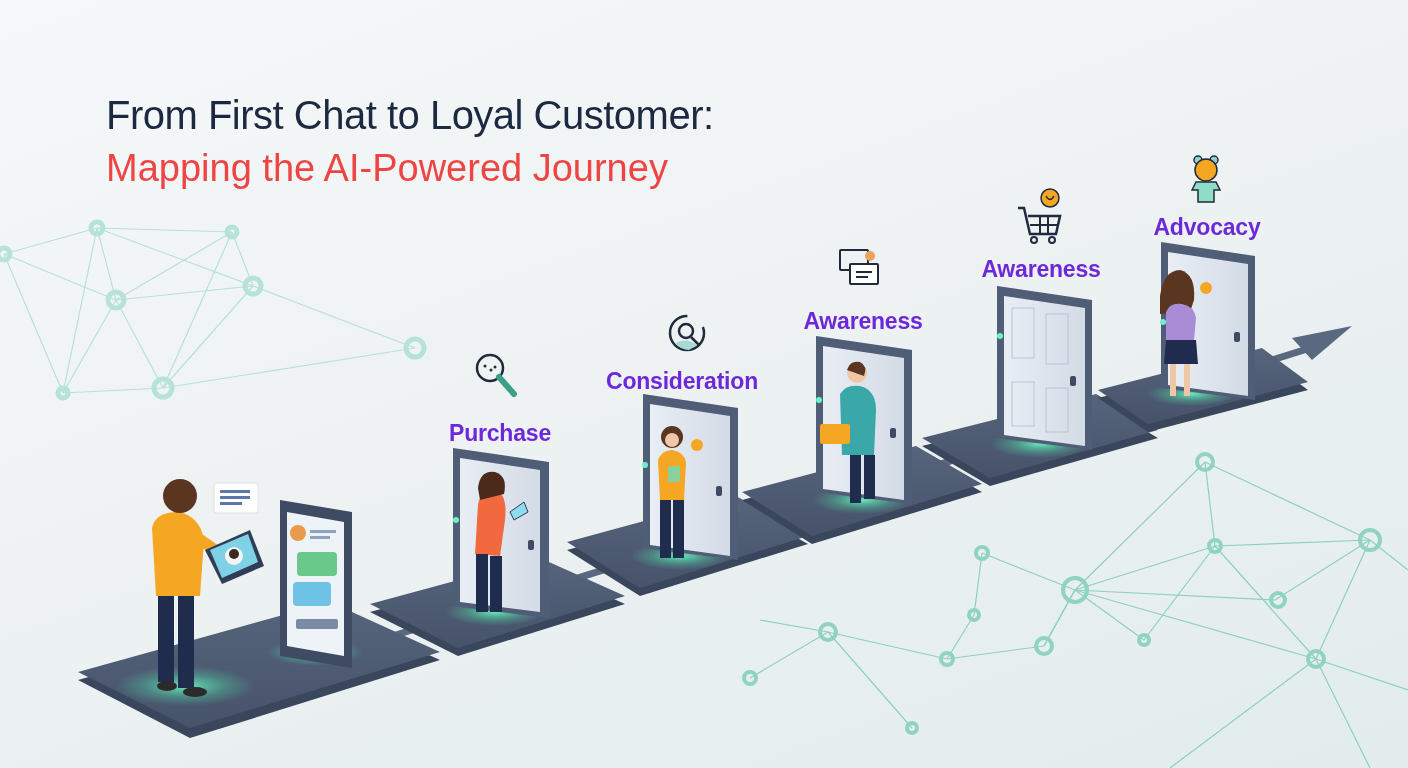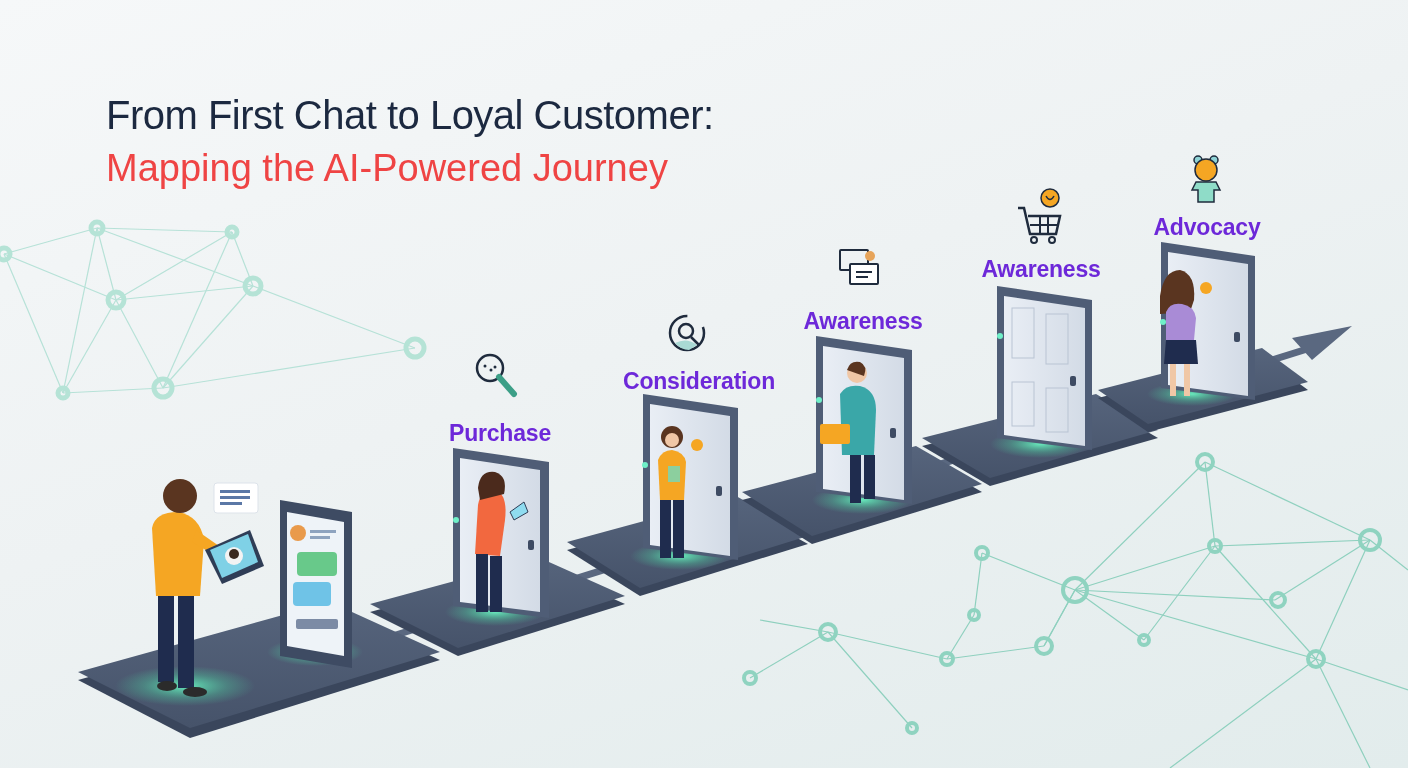--- a/index.html
+++ b/index.html
@@ -283,16 +283,16 @@
     <path d="M-10,4 L10,4 L14,12 L8,12 L8,24 L-8,24 L-8,12 L-14,12 Z" fill="#8fdcc8" stroke="#1f2b3d" stroke-width="1.5"></path>
   </g>
 </svg>
 
 <div class="title-block">
   <div class="title">From First Chat to Loyal Customer:</div>
   <div class="subtitle">Mapping the AI-Powered Journey</div>
 </div>
 
 <div class="stage-label" style="left:500px; top:420px;">Purchase</div>
-<div class="stage-label" style="left:699px; top:368px;">Consideration</div>
+<div class="stage-label" style="left:682px; top:368px;">Consideration</div>
 <div class="stage-label" style="left:863px; top:308px;">Awareness</div>
 <div class="stage-label" style="left:1041px; top:256px;">Awareness</div>
 <div class="stage-label" style="left:1207px; top:214px;">Advocacy</div>
 
 </body></html>

